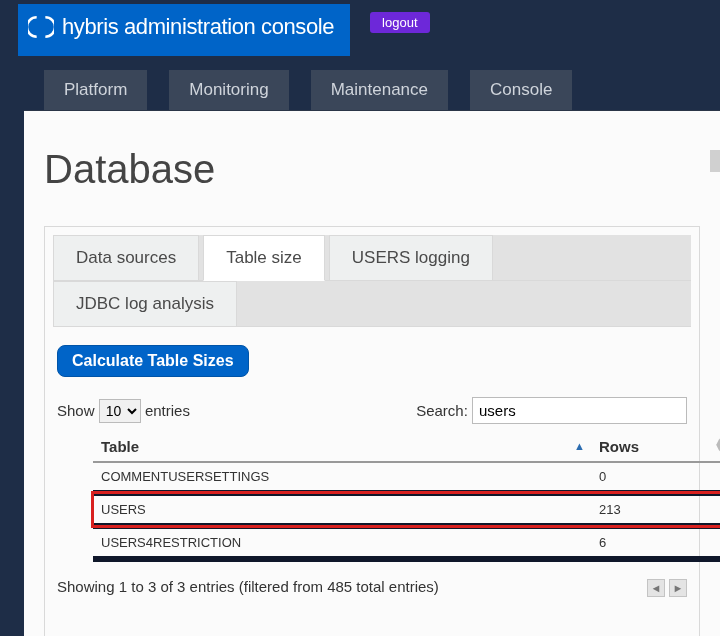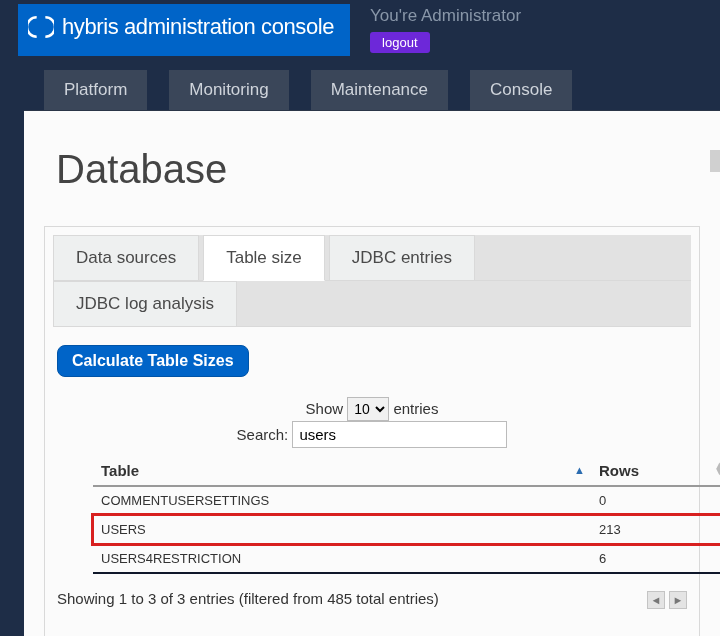--- a/index.html
+++ b/index.html
@@ -69,21 +69,20 @@
     margin-top: 0;
     padding: 36px 20px 20px 20px;
     min-height: 540px;
     border-top: 1px solid #2a3547;
   }
   h1 {
     font-size: 40px;
     font-weight: normal;
     color: #444;
     margin-bottom: 34px;
-    margin-left: 12px;
   }
   .tabpane {
     border: 1px solid #d9d9d9;
     padding: 8px 8px 40px 8px;
   }
   .tabs {
     display: flex;
     flex-wrap: wrap;
     gap: 4px;
     border-bottom: 1px solid #d9d9d9;
@@ -118,21 +117,20 @@
     font-weight: bold;
     margin: 18px 0 16px 4px;
     cursor:pointer;
   }
   .controls {
     display: flex;
     justify-content: space-between;
     align-items: center;
     margin: 4px 4px 8px 4px;
     font-size: 15px;
-    flex-direction: column;
   }
   .controls select {
     border: 1px solid #bbb;
     background:#f1f1f1;
     padding: 2px 2px;
     font-size:14px;
   }
   .controls input[type=text] {
     border: 1px solid #bbb;
     padding: 4px 6px;
@@ -164,21 +162,21 @@
     color:#bbb;
     font-size:11px;
     position:absolute;
     right:6px;
     top:6px;
     line-height:6px;
   }
   table.dt td {
     font-size: 13px;
     padding: 6px 8px;
-    border-bottom: 2px solid #0f172a;
+    border-bottom: 6px solid #0f172a;
   }
   tr.highlight td {
     position: relative;
   }
   tr.highlight {
     outline: 3px solid #d8201f;
     outline-offset: -1px;
   }
   .footer {
     display:flex;
@@ -212,41 +210,40 @@
 
 <div class="top">
   <div class="brand">
     <svg width="26" height="26" viewBox="0 0 24 24" fill="none" stroke="#fff" stroke-width="2.4">
       <path d="M8 3 A9 9 0 0 0 8 21"></path>
       <path d="M16 3 A9 9 0 0 1 16 21"></path>
     </svg>
     <span class="brand-text">hybris administration console</span>
   </div>
   <div class="userblock">
-    <div class="userline">You're Administrator</div>
     <button class="logout">logout</button>
   </div>
 </div>
 
 <div class="navbar">
   <a>Platform</a>
   <a>Monitoring</a>
   <a>Maintenance</a>
   <a>Console</a>
 </div>
 
 <div class="page">
   <h1>Database</h1>
 
   <div class="tabpane">
     <div class="tabwrap">
       <div class="tabs">
         <div class="tab">Data sources</div>
         <div class="tab active">Table size</div>
-        <div class="tab">JDBC entries</div>
+        <div class="tab">USERS logging</div>
       </div>
       <div class="tabs">
         <div class="tab">JDBC log analysis</div>
       </div>
     </div>
 
     <button class="calcbtn">Calculate Table Sizes</button>
 
     <div class="controls">
       <div>

